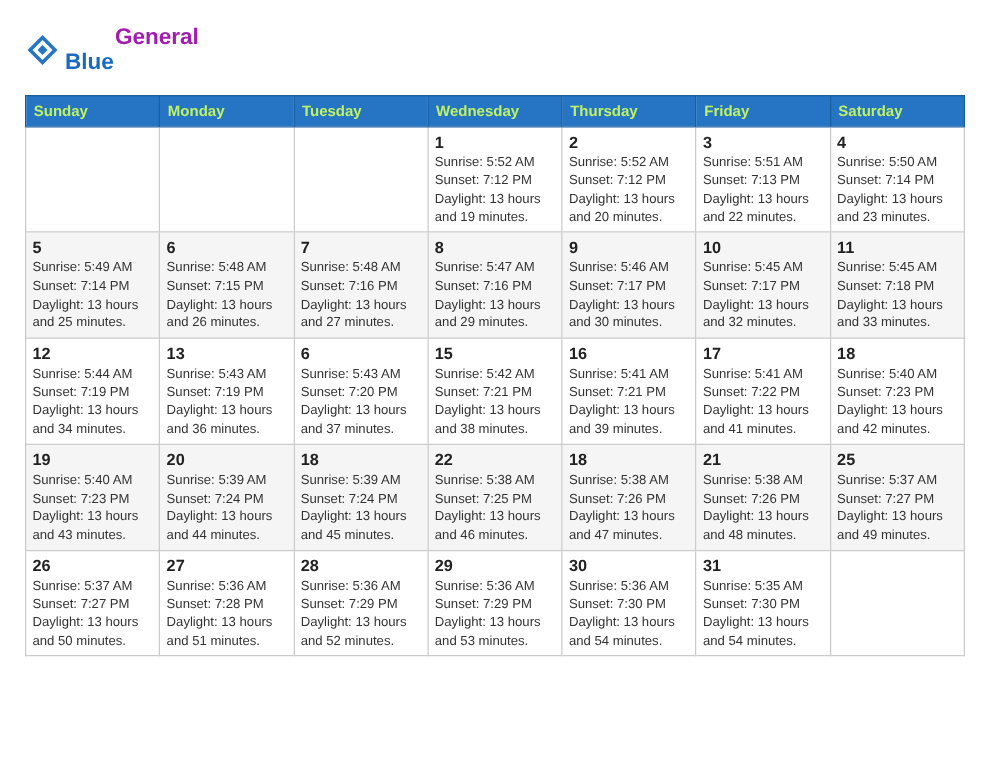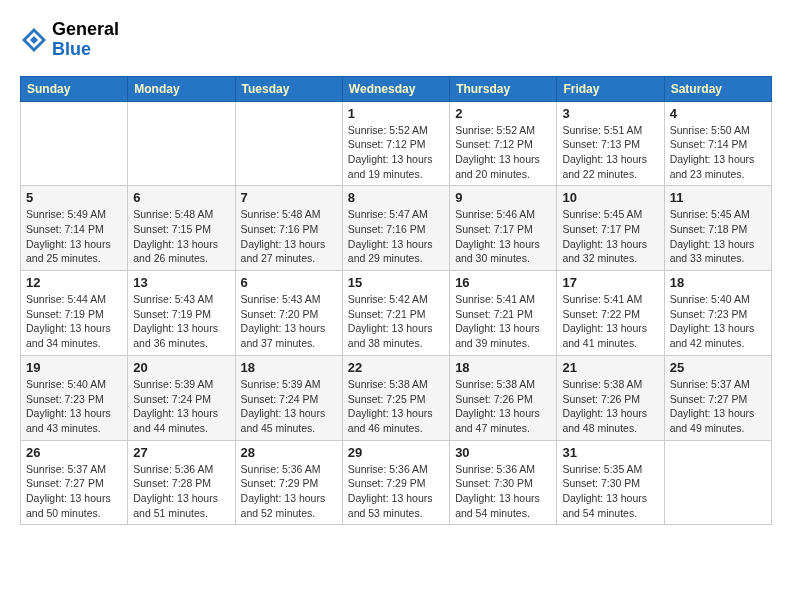--- a/index.html
+++ b/index.html
@@ -19,21 +19,21 @@
     .logo {
       display: flex;
       align-items: center;
       gap: 4px;
     }
     .logo-text {
       font-size: 18px;
       font-weight: bold;
       line-height: 1.1;
     }
-    .logo-general { color: #000000; }
+    .logo-general { color: #a21caf; margin-left: 40px; }
     .logo-blue { color: #1a6bbf; }
     .logo-icon {
       width: 28px;
       height: 28px;
     }
     .title-block {
       text-align: right;
     }
     .month-year {
       font-size: 32px;
@@ -44,21 +44,21 @@
       font-size: 15px;
       color: #444;
     }
     .calendar {
       width: 100%;
       border-collapse: collapse;
       font-size: 11px;
     }
     .calendar thead th {
       background: #2575c4;
-      color: #fef9c3;
+      color: #bef264;
       padding: 5px 6px;
       text-align: left;
       font-size: 12px;
       font-weight: bold;
       border: 1px solid #1a5fa0;
     }
     .calendar tbody td {
       border: 1px solid #ccc;
       vertical-align: top;
       padding: 4px 5px;

